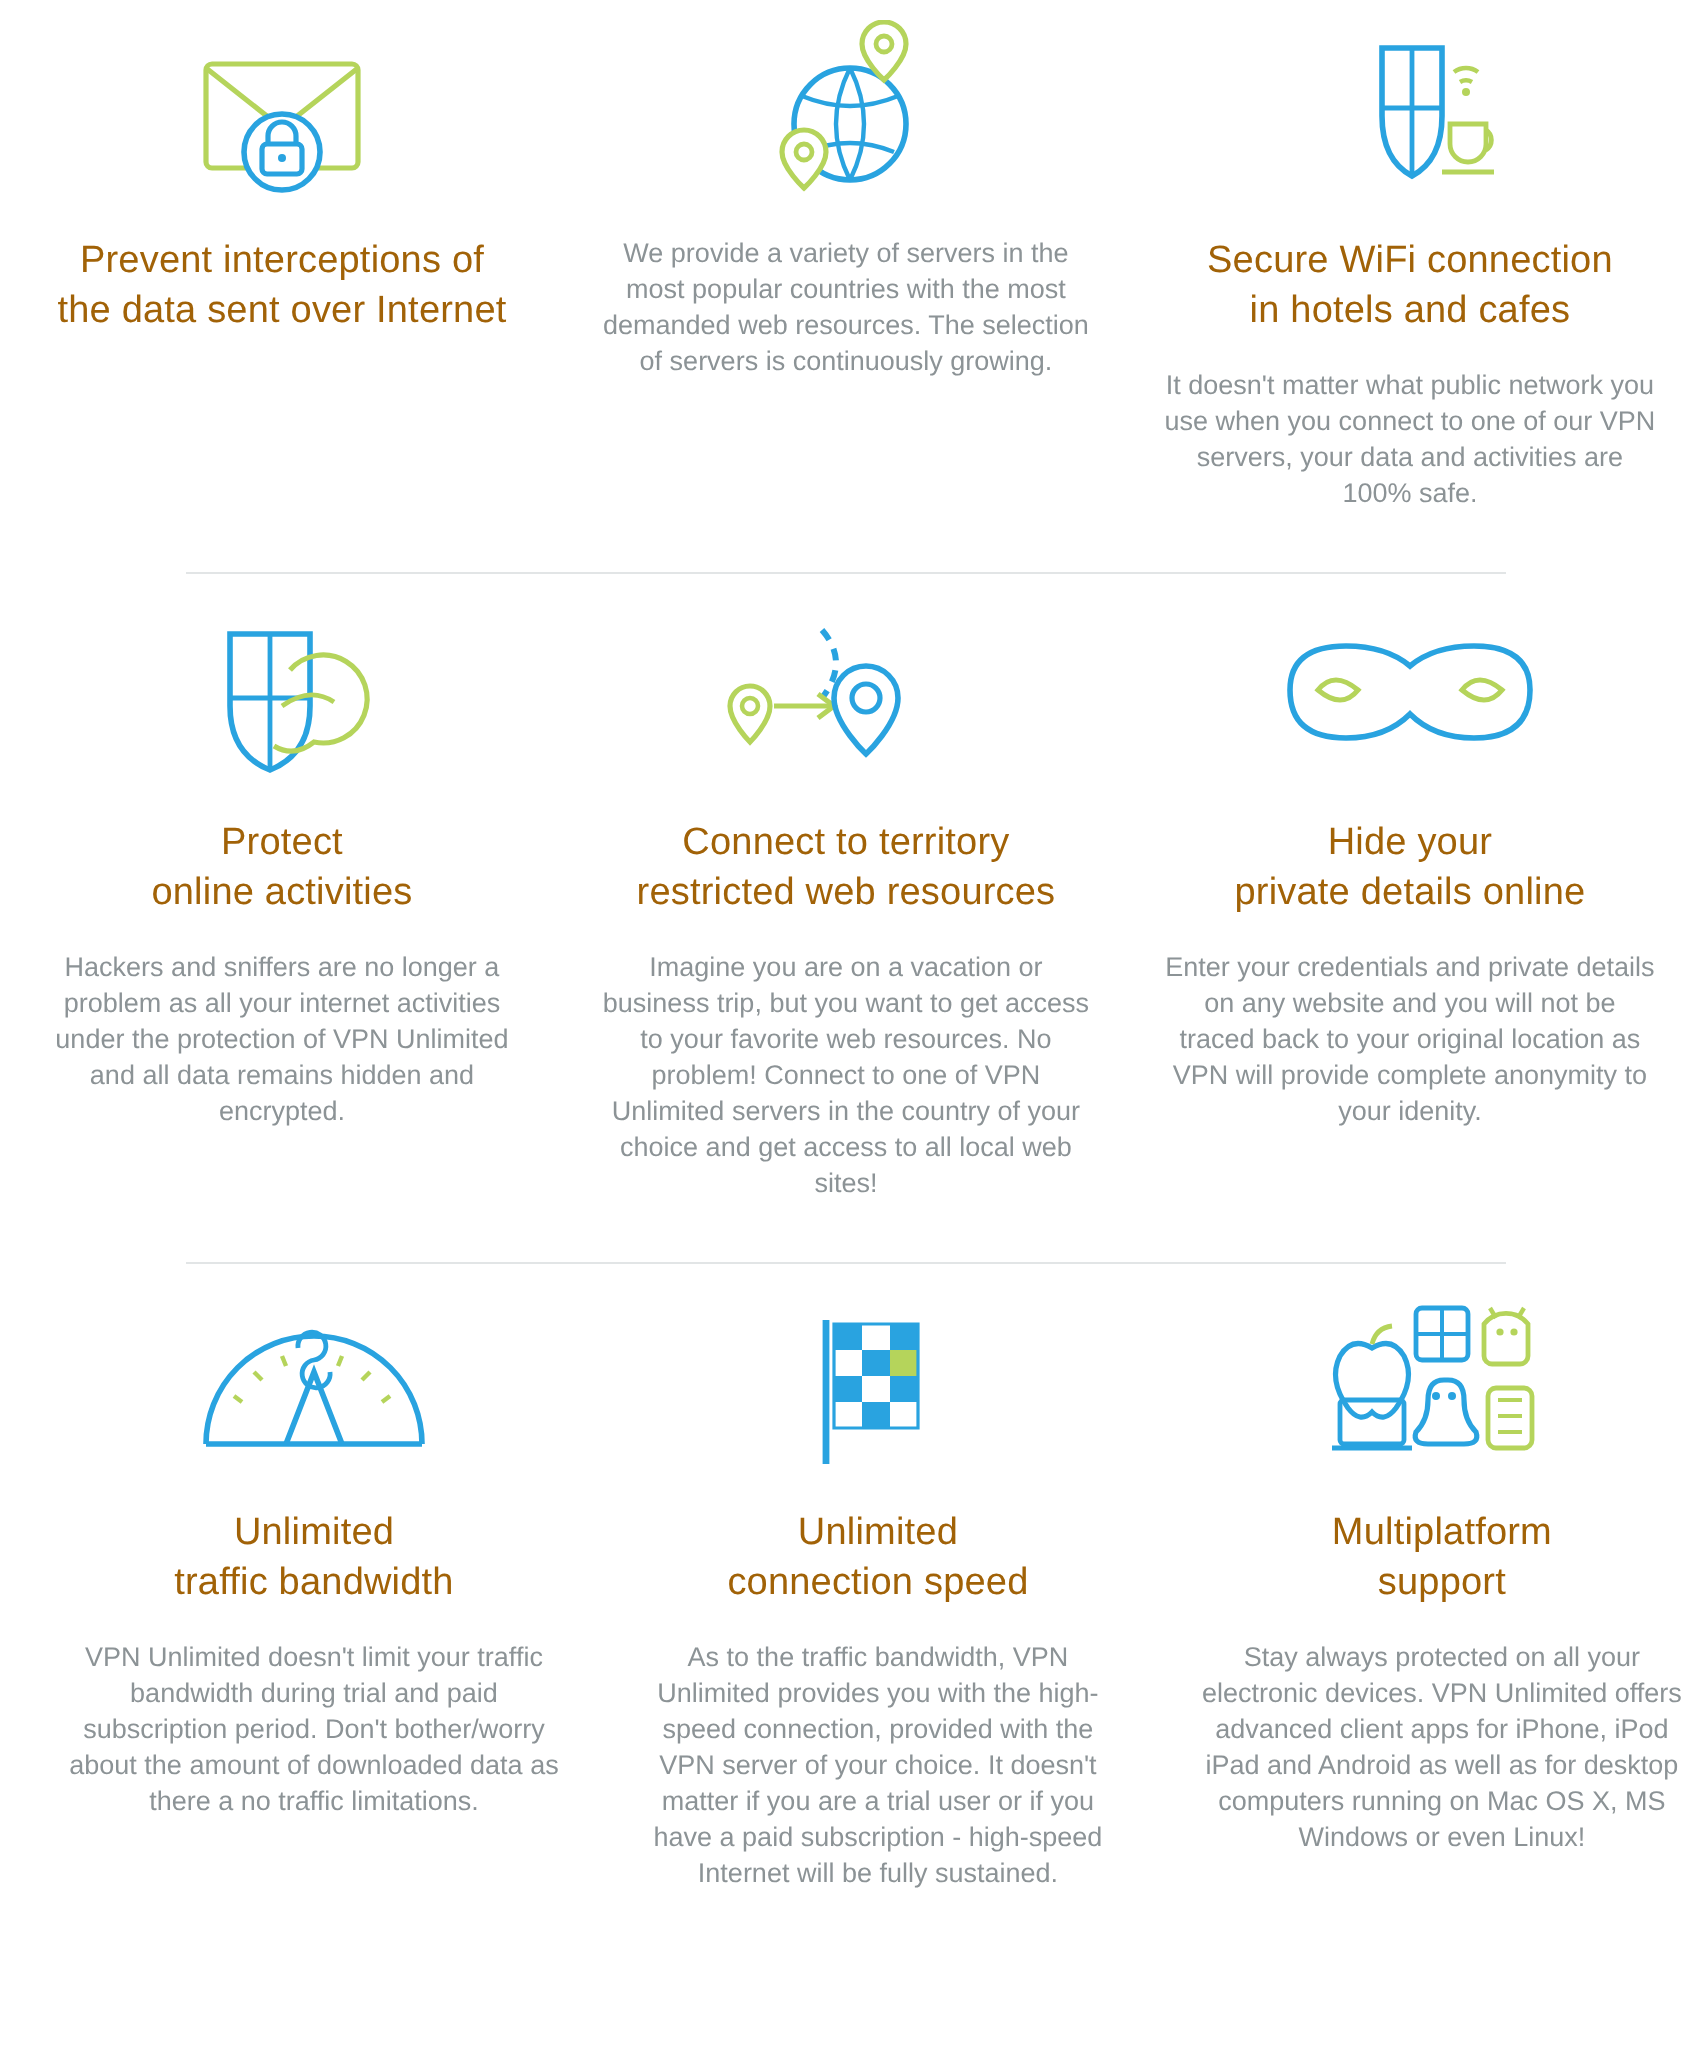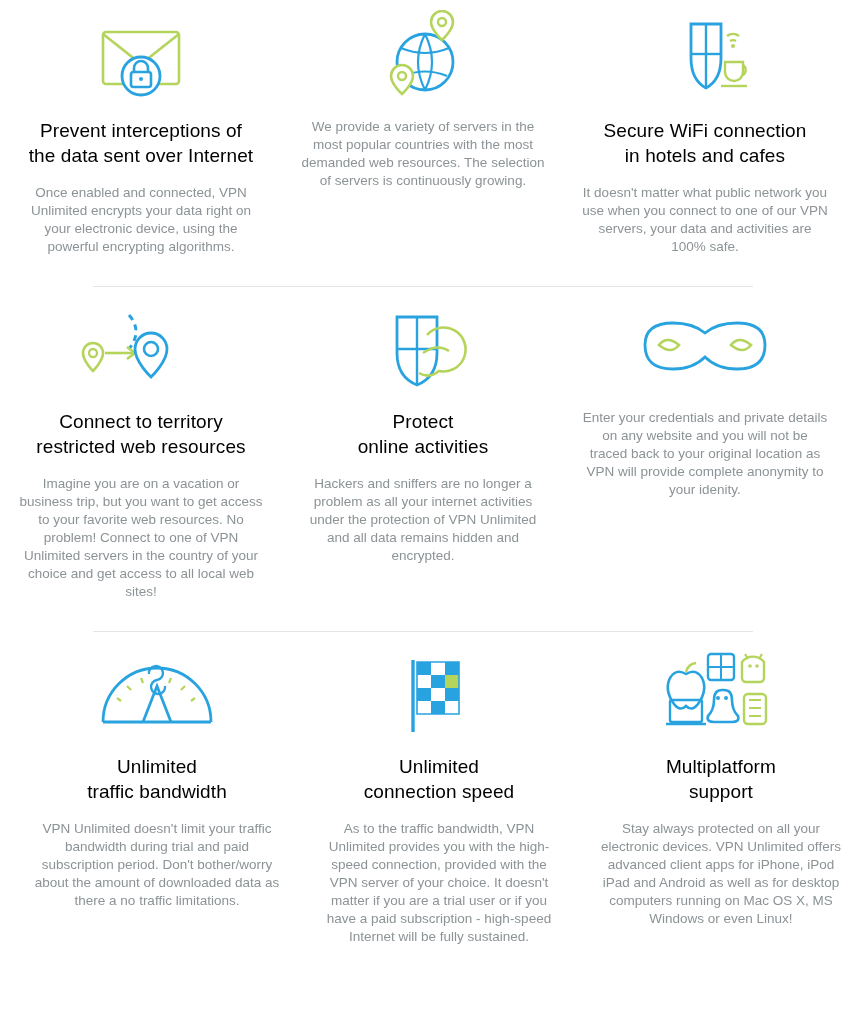--- a/index.html
+++ b/index.html
@@ -35,21 +35,21 @@
   }
   .icon-wrap {
     height: 104px;
     display: flex;
     align-items: center;
     justify-content: center;
     margin-bottom: 8px;
   }
   .icon-wrap svg { display: block; }
   .title {
-    color: #000000;
+    color: #a16207;
     font-size: 19px;
     line-height: 25px;
     font-weight: 400;
     margin: 0 0 16px 0;
     letter-spacing: 0.1px;
   }
   .desc {
     color: #8c9396;
     font-size: 13.5px;
     line-height: 18px;
@@ -79,21 +79,20 @@
           <circle cx="56" cy="66" r="19" fill="#ffffff" stroke="#29a3e0" stroke-width="2.8"></circle>
           <path d="M49 63 v-5 a7 7 0 0 1 14 0 v5" fill="none" stroke="#29a3e0" stroke-width="2.6"></path>
           <rect x="46" y="62" width="20" height="15" rx="2.5" fill="none" stroke="#29a3e0" stroke-width="2.6"></rect>
           <circle cx="56" cy="69" r="2" fill="#29a3e0"></circle>
         </svg>
       </div>
       <div class="title">
         <span>Prevent interceptions of</span><br>
         <span>the data sent over Internet</span>
       </div>
-      <p class="desc">Once enabled and connected, VPN Unlimited encrypts your data right on your electronic device, using the powerful encrypting algorithms.</p>
     </div>
 
     <div class="cell">
       <div class="icon-wrap">
         <svg width="112" height="96" viewBox="0 0 112 96">
           <circle cx="58" cy="52" r="28" fill="none" stroke="#29a3e0" stroke-width="2.8"></circle>
           <path d="M34 38 q24 10 48 0" fill="none" stroke="#29a3e0" stroke-width="2.2"></path>
           <path d="M36 66 q22 -9 44 0" fill="none" stroke="#29a3e0" stroke-width="2.2"></path>
           <path d="M58 24 q-14 28 0 56" fill="none" stroke="#29a3e0" stroke-width="2.2"></path>
           <path d="M58 24 q14 28 0 56" fill="none" stroke="#29a3e0" stroke-width="2.2"></path>
@@ -129,61 +128,65 @@
     </div>
 
   </div>
 
   <div class="divider"></div>
 
   <div class="feature-row row-2">
 
     <div class="cell">
       <div class="icon-wrap">
+        <svg width="112" height="96" viewBox="0 0 112 96">
+          <path d="M30 16 L70 16 L70 52 q0 24 -20 32 q-20 -8 -20 -32 z" fill="none" stroke="#29a3e0" stroke-width="2.8"></path>
+          <line x1="50" y1="16" x2="50" y2="84" stroke="#29a3e0" stroke-width="2.4"></line>
+          <line x1="30" y1="48" x2="70" y2="48" stroke="#29a3e0" stroke-width="2.4"></line>
+          <path d="M60 34 a22 22 0 1 1 12 36 q-10 8 -20 2" fill="none" stroke="#b5d45b" stroke-width="2.6"></path>
+          <path d="M56 52 q14 -10 26 -2" fill="none" stroke="#b5d45b" stroke-width="2.4"></path>
+        </svg>
+      </div>
+      <div class="title">
+        <span>Protect</span><br>
+        <span>online activities</span>
+      </div>
+      <p class="desc">Hackers and sniffers are no longer a problem as all your internet activities under the protection of VPN Unlimited and all data remains hidden and encrypted.</p>
+    </div>
+
+    <div class="cell">
+      <div class="icon-wrap">
         <svg width="140" height="96" viewBox="0 0 140 96">
           <path d="M32 52 a10 10 0 1 0 -20 0 c0 8 10 18 10 18 s10 -10 10 -18 z" fill="none" stroke="#b5d45b" stroke-width="2.6"></path>
           <circle cx="22" cy="52" r="4" fill="none" stroke="#b5d45b" stroke-width="2.3"></circle>
           <path d="M58 14 q14 16 0 34" fill="none" stroke="#29a3e0" stroke-width="3" stroke-dasharray="6 5"></path>
           <line x1="34" y1="52" x2="62" y2="52" stroke="#b5d45b" stroke-width="2.6"></line>
           <polyline points="56,46 64,52 56,58" fill="none" stroke="#b5d45b" stroke-width="2.6"></polyline>
           <path d="M96 48 a16 16 0 1 0 -32 0 c0 13 16 28 16 28 s16 -15 16 -28 z" fill="none" stroke="#29a3e0" stroke-width="2.8"></path>
           <circle cx="80" cy="48" r="7" fill="none" stroke="#29a3e0" stroke-width="2.6"></circle>
         </svg>
       </div>
       <div class="title">
         <span>Connect to territory</span><br>
         <span>restricted web resources</span>
       </div>
       <p class="desc">Imagine you are on a vacation or business trip, but you want to get access to your favorite web resources. No problem! Connect to one of VPN Unlimited servers in the country of your choice and get access to all local web sites!</p>
     </div>
 
     <div class="cell">
       <div class="icon-wrap">
-        <svg width="112" height="96" viewBox="0 0 112 96">
-          <path d="M30 16 L70 16 L70 52 q0 24 -20 32 q-20 -8 -20 -32 z" fill="none" stroke="#29a3e0" stroke-width="2.8"></path>
-          <line x1="50" y1="16" x2="50" y2="84" stroke="#29a3e0" stroke-width="2.4"></line>
-          <line x1="30" y1="48" x2="70" y2="48" stroke="#29a3e0" stroke-width="2.4"></line>
-          <path d="M60 34 a22 22 0 1 1 12 36 q-10 8 -20 2" fill="none" stroke="#b5d45b" stroke-width="2.6"></path>
-          <path d="M56 52 q14 -10 26 -2" fill="none" stroke="#b5d45b" stroke-width="2.4"></path>
-        </svg>
-      </div>
-      <div class="title">
-        <span>Protect</span><br>
-        <span>online activities</span>
-      </div>
-      <p class="desc">Hackers and sniffers are no longer a problem as all your internet activities under the protection of VPN Unlimited and all data remains hidden and encrypted.</p>
-    </div>
-
-    <div class="cell">
-      <div class="icon-wrap">
         <svg width="156" height="96" viewBox="0 0 156 96">
           <path d="M18 44 q0 -22 28 -22 q20 0 32 10 q12 -10 32 -10 q28 0 28 22 q0 24 -28 24 q-20 0 -32 -12 q-12 12 -32 12 q-28 0 -28 -24 z" fill="none" stroke="#29a3e0" stroke-width="2.8"></path>
           <path d="M32 44 q8 -10 20 0 q-8 10 -20 0 z" fill="none" stroke="#b5d45b" stroke-width="2.6"></path>
           <path d="M104 44 q8 -10 20 0 q-8 10 -20 0 z" fill="none" stroke="#b5d45b" stroke-width="2.6"></path>
         </svg>
+      </div>
+      <div class="title">
+        <span>Hide your</span><br>
+        <span>private details online</span>
       </div>
       <p class="desc">Enter your credentials and private details on any website and you will not be traced back to your original location as VPN will provide complete anonymity to your idenity.</p>
     </div>
 
   </div>
 
   <div class="divider"></div>
 
   <div class="feature-row row-3">
 

